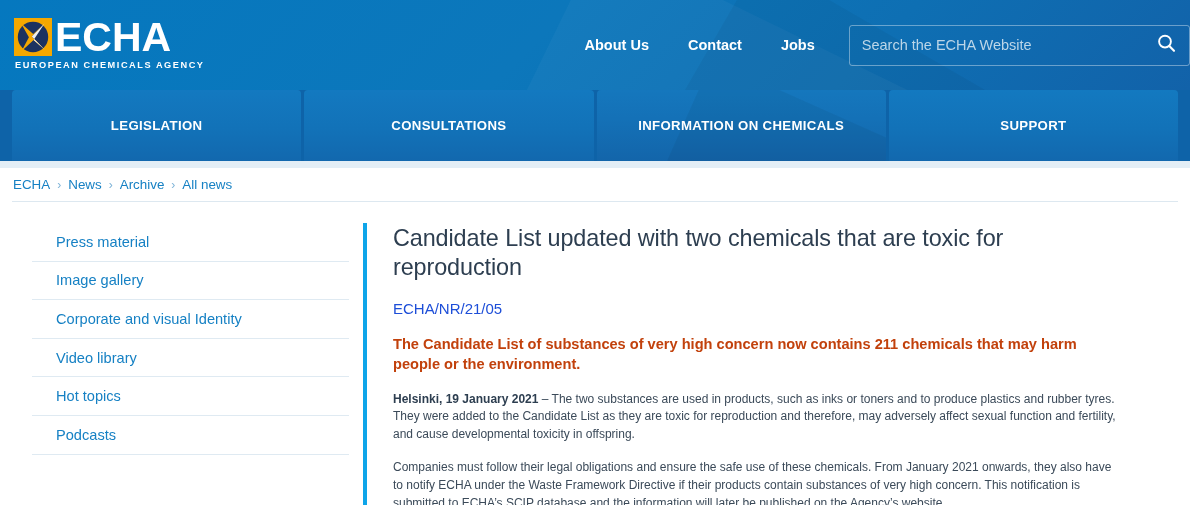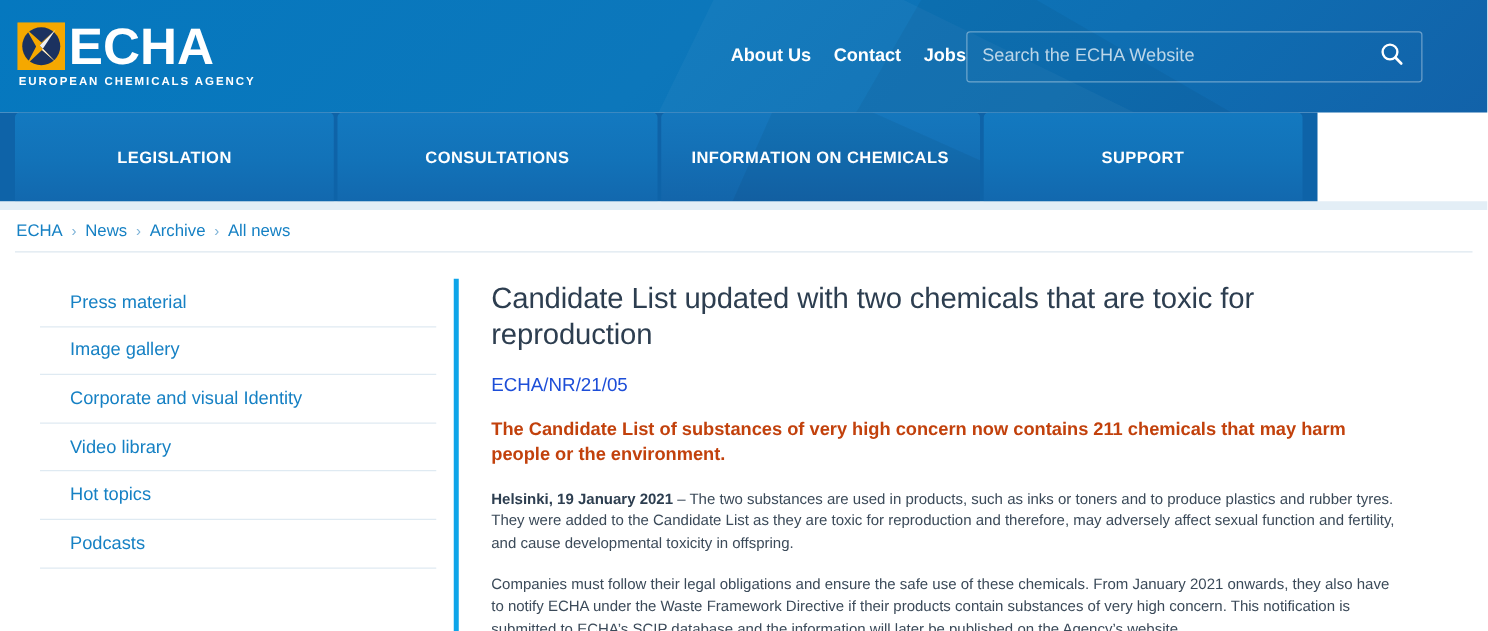--- a/index.html
+++ b/index.html
@@ -77,34 +77,35 @@
     letter-spacing: 1.55px;
     margin-top: 4px;
     margin-left: 1px;
     white-space: nowrap;
   }
 
   
   .top-links {
     display: flex;
     align-items: flex-start;
-    gap: 18px;
+    gap: 39px;
     margin-left: 380px;
   }
   .top-link {
     color: #ffffff;
     font-size: 14.5px;
     font-weight: bold;
     text-decoration: none;
     white-space: nowrap;
     cursor: pointer;
   }
 
   
   .search-box {
+    margin-left: 34px;
     width: 365px;
     height: 41px;
     border: 1px solid rgba(255,255,255,0.38);
     border-radius: 3px;
     display: flex;
     align-items: flex-start;
     background: transparent;
   }
   .search-field {
     flex: 1;
@@ -122,21 +123,21 @@
     width: 46px; height: 100%;
     background: transparent;
     border: none;
     cursor: pointer;
     display: flex; align-items: center; justify-content: center;
   }
 
   
   .main-nav {
     position: relative;
-    width: 1054px;
+    width: 1190px;
     height: 71px;
     background: #0e63a8;
     display: flex;
     padding: 0 12px;
     overflow: hidden;
   }
   .nav-item {
     flex: 1;
     position: relative;
     background: linear-gradient(180deg, #1379c0 0%, #1272b8 55%, #1268ae 100%);

